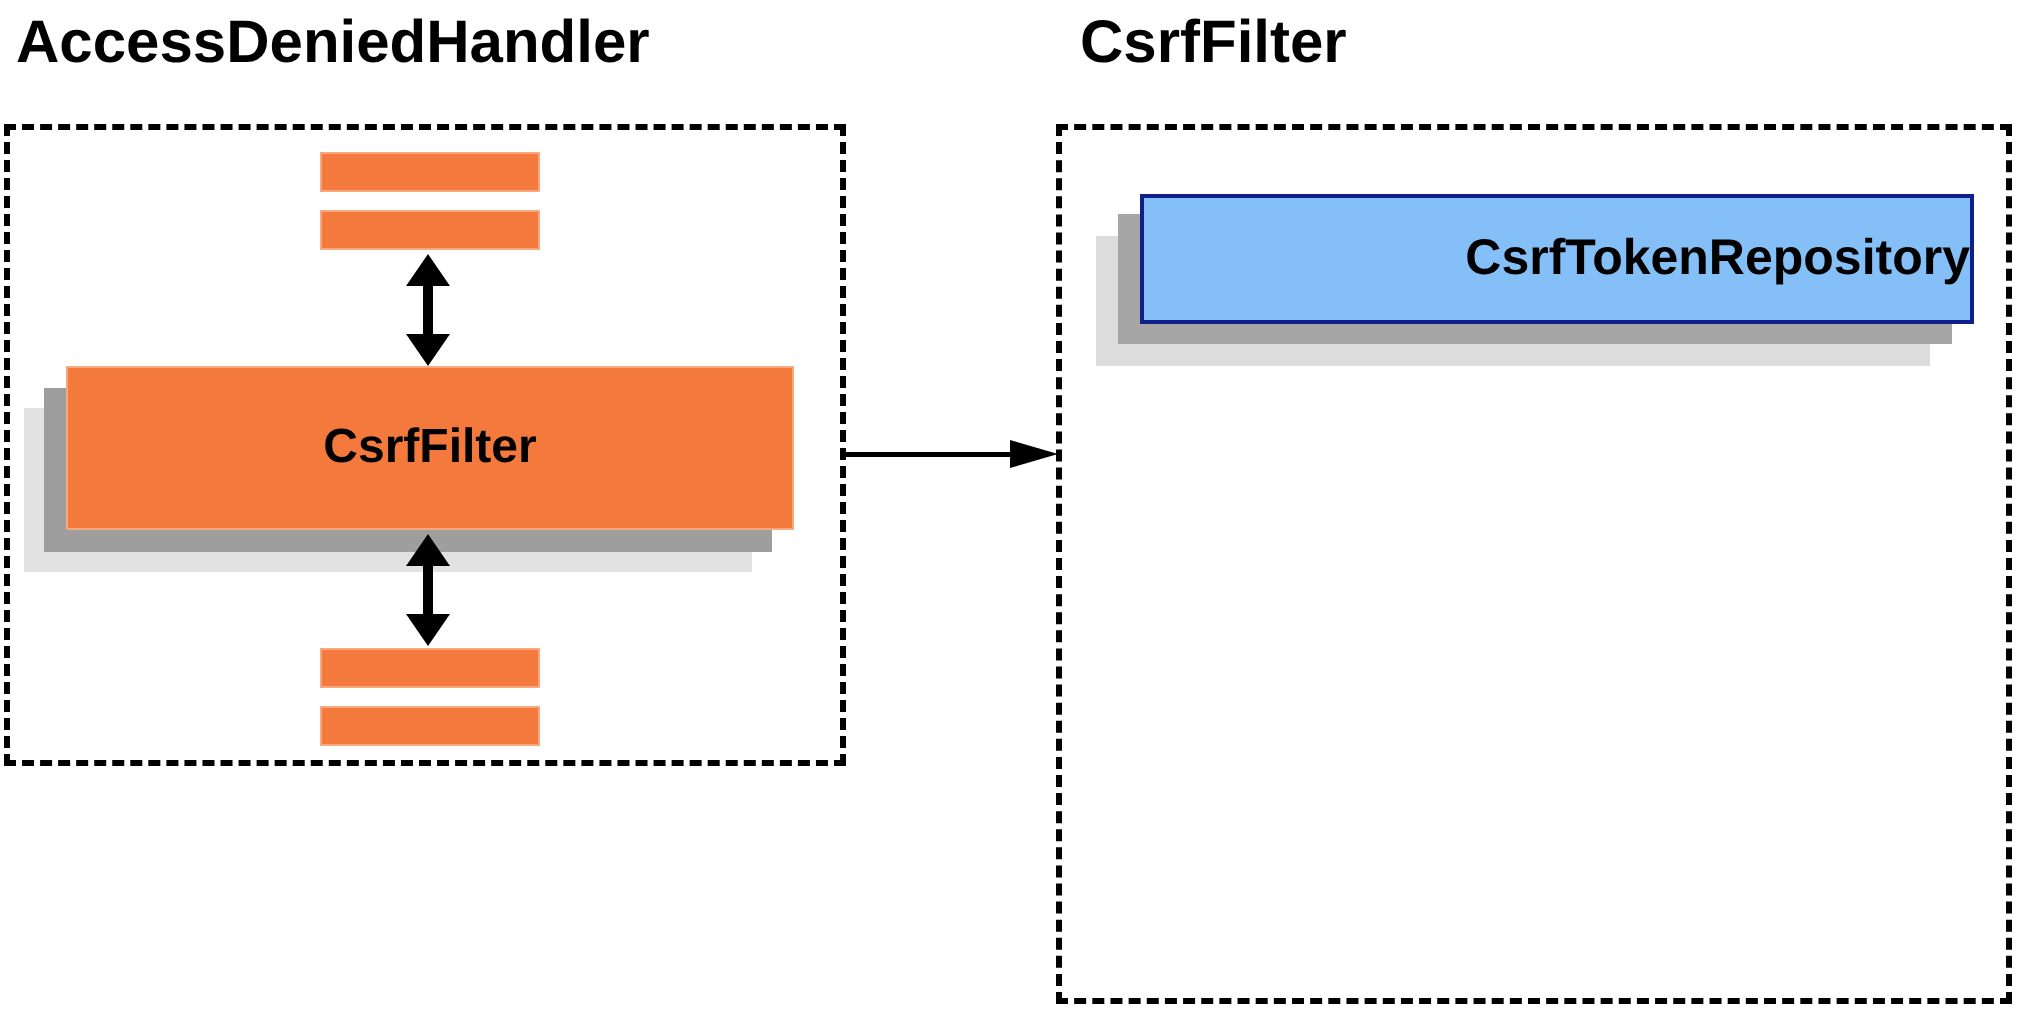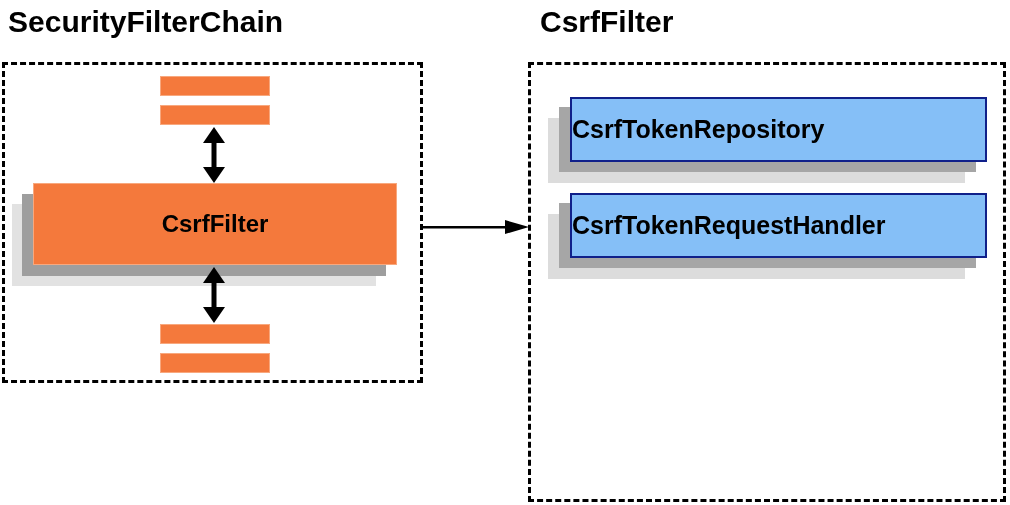--- a/index.html
+++ b/index.html
@@ -61,39 +61,39 @@
   .blue-node {
     position: absolute;
     left: 570px;
     width: 413px;
     height: 61px;
     background: #85bff7;
     border: 2px solid #10208a;
     box-shadow: -11px 10px 0 #a6a6a6, -22px 21px 0 #dcdcdc;
     display: flex;
     align-items: center;
-    justify-content: flex-start;
+    justify-content: flex-end;
     font-size: 25px;
   }
   .blue-1 { top: 97px; }
   .blue-2 { top: 193px; }
   .blue-3 { top: 293px; }
   .blue-4 { top: 393px; }
 
   .varrow { position: absolute; left: 201px; width: 26px; height: 56px; }
   .varrow-1 { top: 127px; }
   .varrow-2 { top: 267px; }
   .harrow { position: absolute; left: 423px; top: 219px; width: 106px; height: 16px; }
 </style>
 </head>
 <body>
 
 <div class="canvas">
 
-  <div class="title left-title">SecurityFilterChain</div>
+  <div class="title left-title">AccessDeniedHandler</div>
 
   <div class="title right-title">CsrfFilter</div>
 
   <div class="dashed-box left-box"></div>
 
   <div class="dashed-box right-box"></div>
 
   <div class="bar bar-1"></div>
   <div class="bar bar-2"></div>
 
@@ -124,19 +124,16 @@
     <svg viewBox="0 0 106 16" width="106" height="16" aria-hidden="true">
       <rect x="0" y="7" width="85" height="2.5" fill="#000000"></rect>
       <polygon points="106,8 82,1 82,15" fill="#000000"></polygon>
     </svg>
   </div>
 
   <div class="blue-node blue-1">
     <span>CsrfTokenRepository</span>
   </div>
 
-  <div class="blue-node blue-2">
-    <span>CsrfTokenRequestHandler</span>
-  </div>
 
 
 
 </div>
 
 </body></html>

